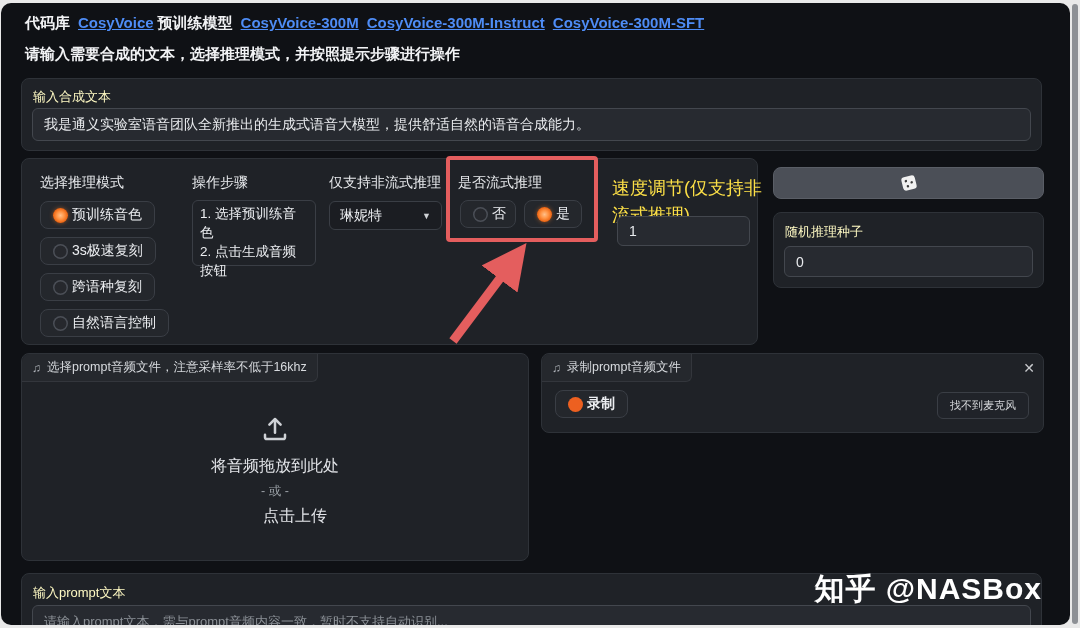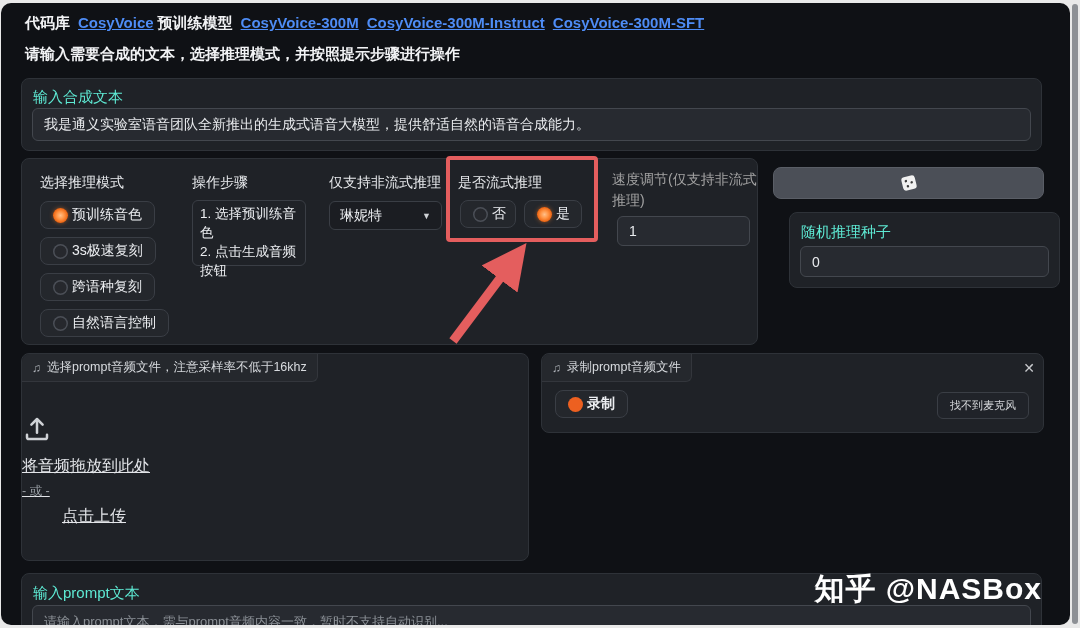--- a/index.html
+++ b/index.html
@@ -11,76 +11,76 @@
                background:#8d9095; border-radius:3px; }
 
   
   .hdr { position:absolute; left:24px; top:11px; font-size:15px; font-weight:bold; color:#f2f3f5; }
   .hdr a { color:#4e8cf5; text-decoration:underline; margin:0 4px; cursor:pointer; }
   .hdr .w { margin-right:4px; }
   .hdr2 { position:absolute; left:24px; top:42px; font-size:15px; font-weight:bold; color:#f2f3f5; }
 
   
   .panel { position:absolute; background:#1f2227; border:1px solid #2e3238; border-radius:8px; }
-  .plabel { font-size:15px; color:#5eead4; }
+  .plabel { font-size:13px; color:#fef9c3; }
   .inputbox { background:#272a30; border:1px solid #43474e; border-radius:6px;
               color:#e8eaed; font-size:14px; display:flex; align-items:center; padding:0 11px; }
 
   
   .p-synth { left:20px; top:75px; width:1021px; height:73px; }
   .p-synth .plabel { position:absolute; left:11px; top:9px; }
   .p-synth .inputbox { position:absolute; left:10px; top:29px; right:10px; height:33px; }
 
   
   .p-ctrl { left:20px; top:155px; width:737px; height:187px; }
   .collabel { position:absolute; font-size:14px; font-weight:400; color:#e8eaed; top:15px; }
 
   .chip { position:absolute; height:28px; display:inline-flex; align-items:center; gap:4px;
           padding:0 12px; background:#24272c; border:1px solid #3a3e45; border-radius:8px;
           color:#eceef1; font-size:14px; cursor:pointer; white-space:nowrap; }
   .dot { width:15px; height:15px; border-radius:50%; background:#26282d;
          box-shadow:inset 0 0 0 1.5px #4b4f57; flex:0 0 auto; }
   .dot.on { background:radial-gradient(circle, #ffc08a 0%, #ff9140 38%, #e95f0d 72%, #b34507 100%);
             box-shadow:0 0 4px rgba(255,130,40,.5); }
 
-  .stepsbox { position:absolute; left:170px; top:41px; width:114px; height:66px;
+  .stepsbox { position:absolute; left:170px; top:41px; width:124px; height:66px;
               border:1px solid #3a3e45; border-radius:6px; padding:4px 7px;
               font-size:13.5px; color:#eceef1; line-height:1.4; }
 
   .dropdown { position:absolute; left:307px; top:42px; width:113px; height:29px;
               background:#1b1d22; border:1px solid #3a3e45; border-radius:6px;
               display:flex; align-items:center; justify-content:space-between;
               padding:0 10px; color:#eceef1; font-size:14px; cursor:pointer; }
   .caret { font-size:9px; color:#cfd2d6; }
 
-  .speedlabel { position:absolute; left:590px; top:10px; width:150px; font-size:14px;
-                font-weight:500; color:#a3a3a3; line-height:1.5; }
+  .speedlabel { position:absolute; left:590px; top:16px; width:150px; font-size:18px;
+                font-weight:500; color:#fde047; line-height:1.5; }
   .speedinput { position:absolute; left:595px; top:57px; width:133px; height:30px; }
 
   
   .redbox { position:absolute; left:445px; top:153px; width:152px; height:86px;
             border:4px solid #e45e5e; border-radius:4px; z-index:30; pointer-events:none; }
   .redarrow { position:absolute; left:428px; top:238px; z-index:30; pointer-events:none; }
 
   
   .dicebtn { position:absolute; left:772px; top:164px; width:271px; height:32px;
              background:#4b4f57; border:1px solid #5a5e66; border-radius:8px;
              display:flex; align-items:center; justify-content:center; cursor:pointer; }
-  .p-seed { left:772px; top:209px; width:271px; height:76px;margin-left:16px; }
+  .p-seed { left:772px; top:209px; width:271px; height:76px; }
   .p-seed .plabel { position:absolute; left:11px; top:10px; }
   .p-seed .inputbox { position:absolute; left:10px; top:33px; right:10px; height:31px; }
 
   
   .badge { position:absolute; left:0; top:0; display:inline-flex; align-items:center; gap:6px;
            background:#25282d; border-right:1px solid #33363c; border-bottom:1px solid #33363c;
            border-radius:8px 0 6px 0; padding:5px 10px; font-size:12.5px; color:#d7dade; }
   .badge .note { font-size:12px; color:#aeb2b8; }
 
   .p-upload { left:20px; top:350px; width:508px; height:208px; }
-  .upl-center { position:absolute; left:0; right:0; top:60px; color:#e3e5e9;text-decoration:underline; }
+  .upl-center { position:absolute; left:0; right:0; top:60px; text-align:center; color:#e3e5e9; }
   .upl-center .big { font-size:16px; margin-top:8px; }
   .upl-center .or { font-size:12.5px; color:#9aa0a6; margin-top:6px; }
   .upl-center .click { font-size:16px; margin-top:6px;margin-left:40px; }
 
   .p-record { left:540px; top:350px; width:503px; height:80px; }
   .closex { position:absolute; right:8px; top:6px; font-size:14px; color:#c8cacd; cursor:pointer; }
   .recbtn { position:absolute; left:13px; top:36px; }
   .recdot { width:15px; height:15px; border-radius:50%; background:#ed6020; box-shadow:none; }
   .micchip { position:absolute; right:14px; top:38px; height:27px; display:inline-flex;
              align-items:center; padding:0 12px; border:1px solid #3a3e45; border-radius:6px;

